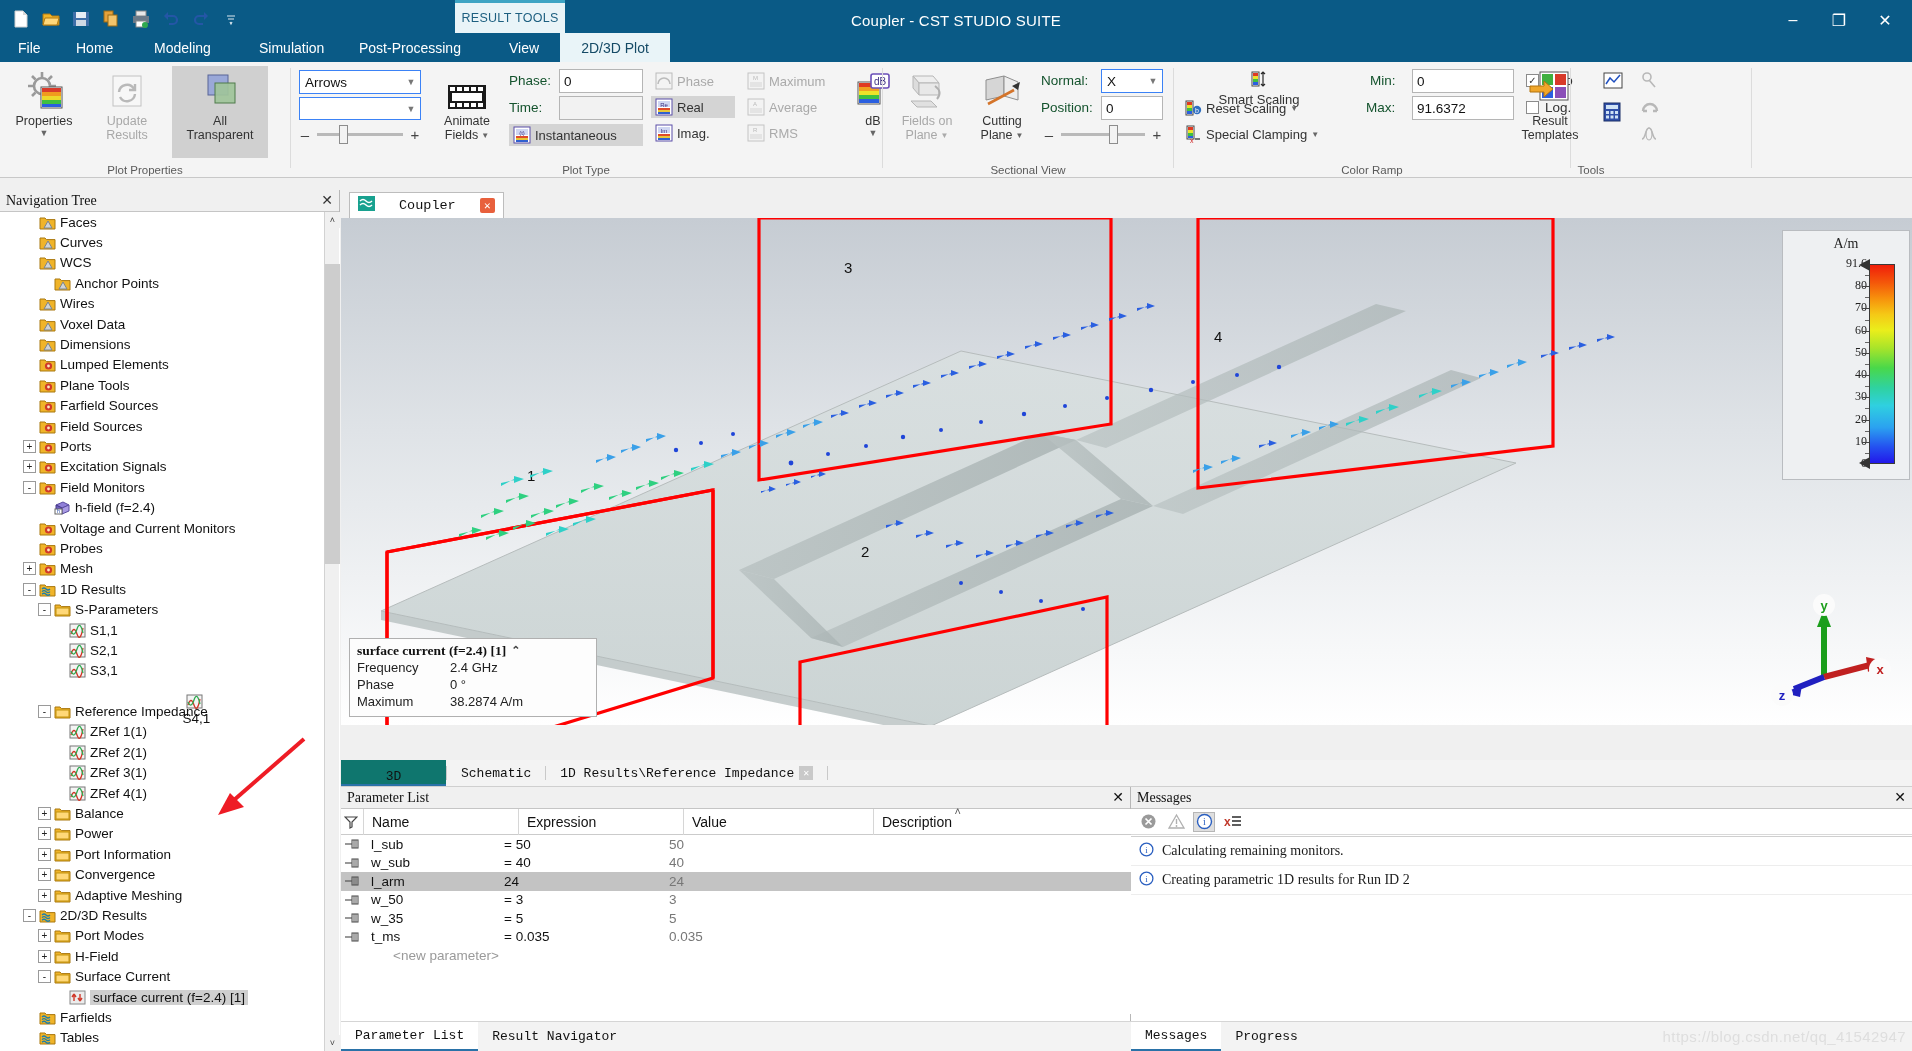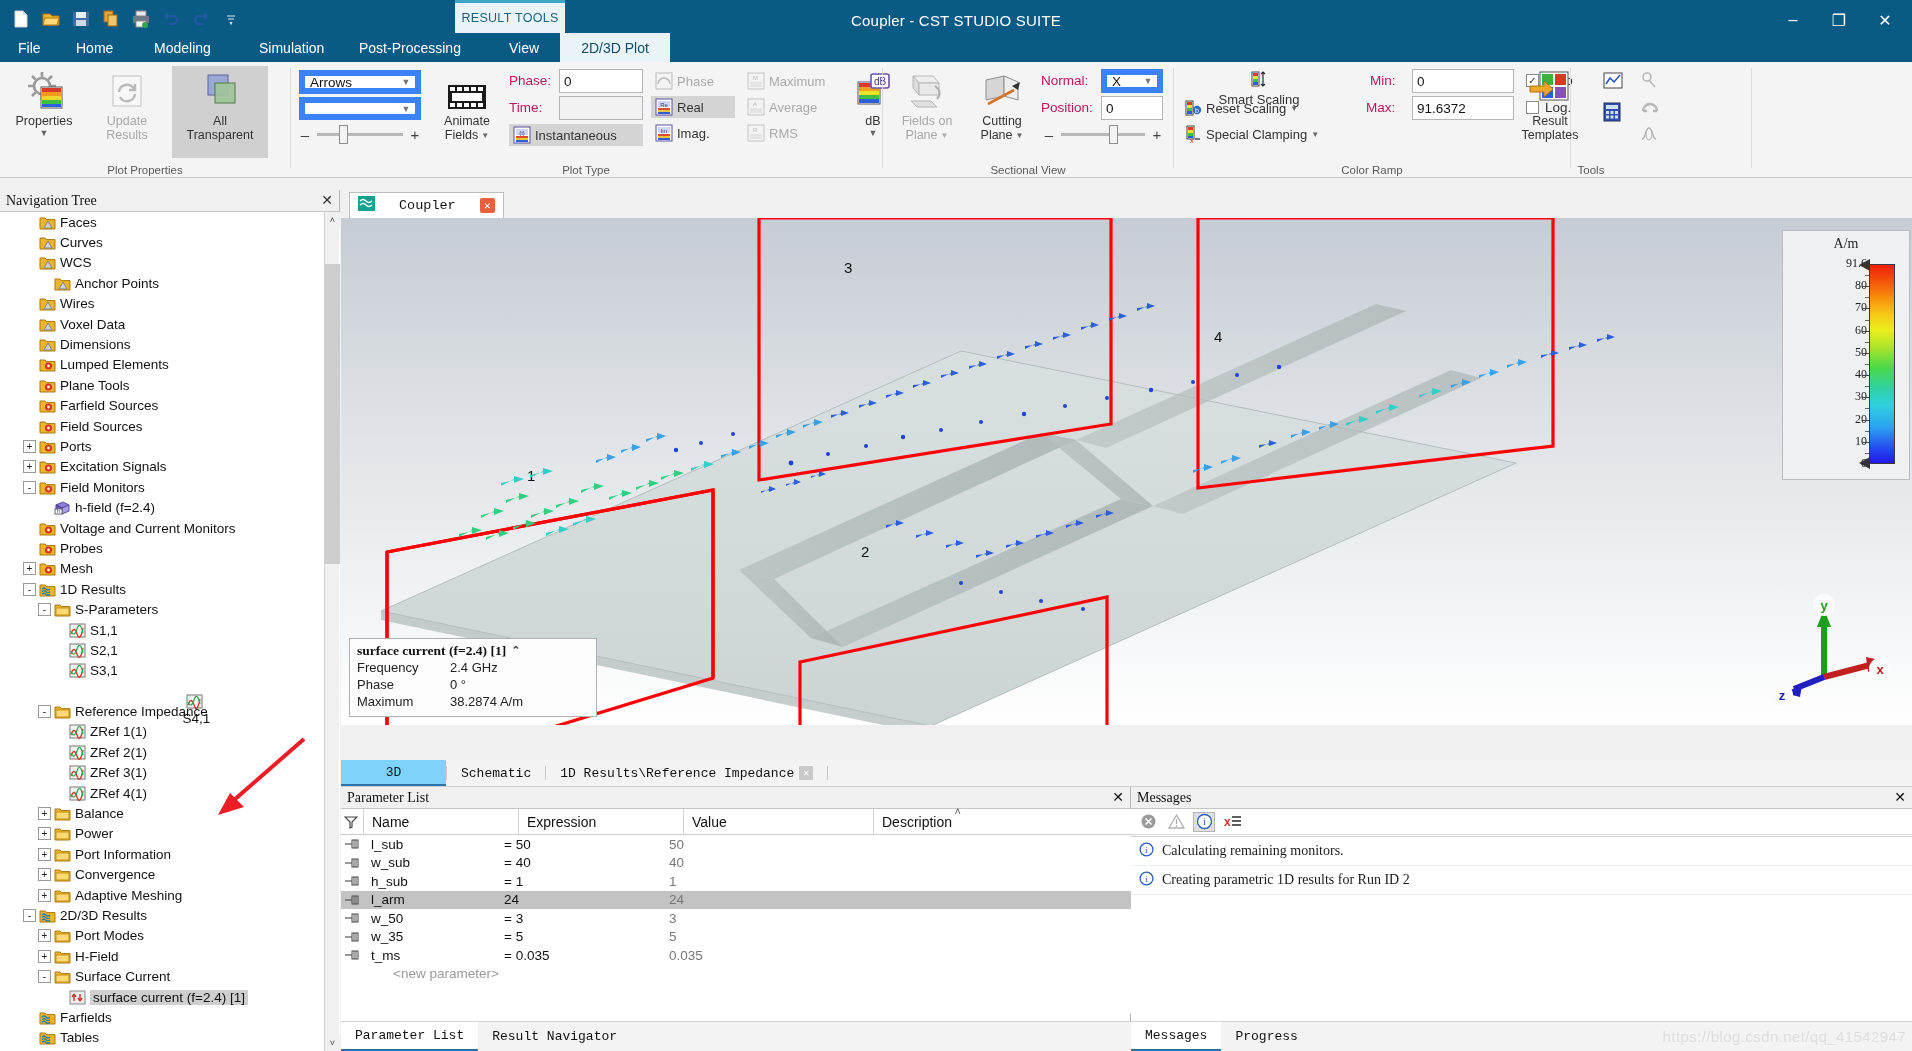--- a/index.html
+++ b/index.html
@@ -70,28 +70,28 @@
     font-size: 12.5px; color: #333; text-align: center; line-height: 1.15;
   }
   .bigbtn.disabled { color: #a8a8a8; cursor: default; }
   .bigbtn.active { background: #d0d0d0; }
   .bigbtn .bi { height: 46px; display:flex; align-items:flex-end; justify-content:center; margin-bottom:2px; }
 
   .smallrow { position: absolute; display: flex; align-items: center; gap: 4px; font-size: 13px; color:#333; cursor: pointer; }
   .smallrow.disabled { color: #aaaaaa; cursor: default; }
   .smallrow.sel { background: #d4d4d4; }
 
-  .lbl { position: absolute; font-size: 13.5px; color: #be185d; }
+  .lbl { position: absolute; font-size: 13.5px; color: #14532d; }
   .field {
     position: absolute; background: #fff; border: 1px solid #b5b5b5;
     font-size: 13.5px; color: #111; padding: 0 4px;
     display: flex; align-items: center;
   }
   .field.ro { background: #f2f2f2; }
-  .combo { position: absolute; background: #fff; border: 6px solid #3b82f6; display:flex; align-items:center; }
+  .combo { position: absolute; background: #fff; border: 1px solid #3b82f6; display:flex; align-items:center; }
   .combo .ctext { flex: 1; padding-left: 5px; font-size: 13.5px; color: #111; }
   .combo .carrow { width: 18px; text-align:center; color:#777; font-size: 9px; }
 
   .slider { position: absolute; display: flex; align-items: center; }
   .slider .minus, .slider .plus { color: #444; font-size: 15px; width: 12px; text-align:center; }
   .slider .track { height: 3px; background: #b9b9b9; flex: 1; margin: 0 6px; position: relative; }
   .slider .thumb { position: absolute; top: -8px; width: 9px; height: 19px; background: #f3f3f3; border: 1px solid #8d8d8d; }
 
   .chk { position: absolute; display: flex; align-items: center; gap: 6px; font-size: 13.5px; color:#333; cursor:pointer; }
   .chkbox { width: 13px; height: 13px; border: 1px solid #8b8b8b; background:#fff; display:flex; align-items:center; justify-content:center; font-size:10px; color:#333; }
@@ -176,21 +176,21 @@
   #doctabs {
     position: absolute; left: 341px; top: 760px; width: 1571px; height: 27px;
     background: #f3f3f3; display: flex; align-items: stretch;
     border-bottom: 1px solid #cfcfcf;
   }
   .dtab {
     display: flex; align-items: center; justify-content: center; gap: 5px;
     font-family: "Liberation Mono", monospace; font-size: 13px; color: #111;
     padding: 0 14px; cursor: pointer;
   }
-  .dtab.active { background: #7dd3fc; border-bottom: 2px solid #2a72a8; }
+  .dtab.active { background: #0f766e; border-bottom: 2px solid #2a72a8; align-items: flex-end; }
   .dtabx { width: 14px; height: 14px; background: #c9c9c9; color: #fff; font-size: 10px;
     display:flex; align-items:center; justify-content:center; }
   .dtsep { width: 1px; background: #c9c9c9; margin: 6px 0; }
 
   
   #paramcol { position: absolute; left: 341px; top: 787px; width: 790px; height: 264px; background: #fff; border-right: 1px solid #b7b7b7; }
   #paramhdr { height: 22px; background: #f0f0f0; border-bottom: 1px solid #c5c5c5;
     display:flex; align-items:center; padding: 0 6px;
     font-family: "Liberation Serif", serif; font-size: 14px; color: #111; }
   #paramhdr .x { margin-left:auto; font-size: 14px; cursor:pointer; }
@@ -1369,33 +1369,20 @@
               <path d="M0 5h7" stroke="#555" stroke-width="1.2"></path>
               <rect x="7" y="1" width="6" height="8" fill="none" stroke="#555" stroke-width="1.1"></rect>
               <path d="M9 1v8M11 1v8" stroke="#555" stroke-width="1"></path>
             </svg>
        </span>
           <span class="pcell" style="width:133px">w_sub</span>
           <span class="pcell" style="width:165px">= 40</span>
           <span class="pcell val" style="width:190px">40</span>
           <span class="pcell" style="width:258px"></span>
         </div>
-        <div class="prow">
-          <span class="rowgrip">
-         <svg width="14" height="10" viewBox="0 0 14 10">
-              <path d="M0 5h7" stroke="#555" stroke-width="1.2"></path>
-              <rect x="7" y="1" width="6" height="8" fill="none" stroke="#555" stroke-width="1.1"></rect>
-              <path d="M9 1v8M11 1v8" stroke="#555" stroke-width="1"></path>
-            </svg>
-       </span>
-          <span class="pcell" style="width:133px">h_sub</span>
-          <span class="pcell" style="width:165px">= 1</span>
-          <span class="pcell val" style="width:190px">1</span>
-          <span class="pcell" style="width:258px"></span>
-        </div>
         <div class="prow sel">
           <span class="rowgrip">
          <svg width="14" height="10" viewBox="0 0 14 10">
               <path d="M0 5h7" stroke="#555" stroke-width="1.2"></path>
               <rect x="7" y="1" width="6" height="8" fill="none" stroke="#555" stroke-width="1.1"></rect>
               <path d="M9 1v8M11 1v8" stroke="#555" stroke-width="1"></path>
             </svg>
        </span>
           <span class="pcell" style="width:133px">l_arm</span>
           <span class="pcell" style="width:165px">24</span>

